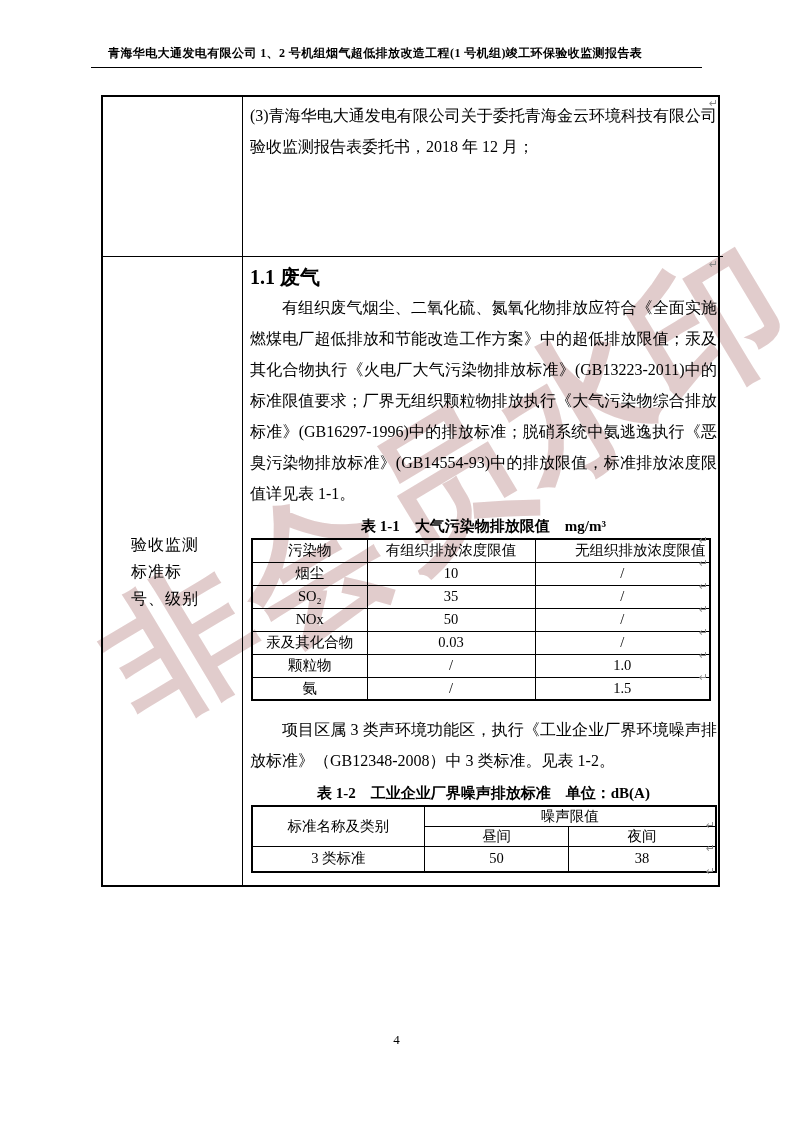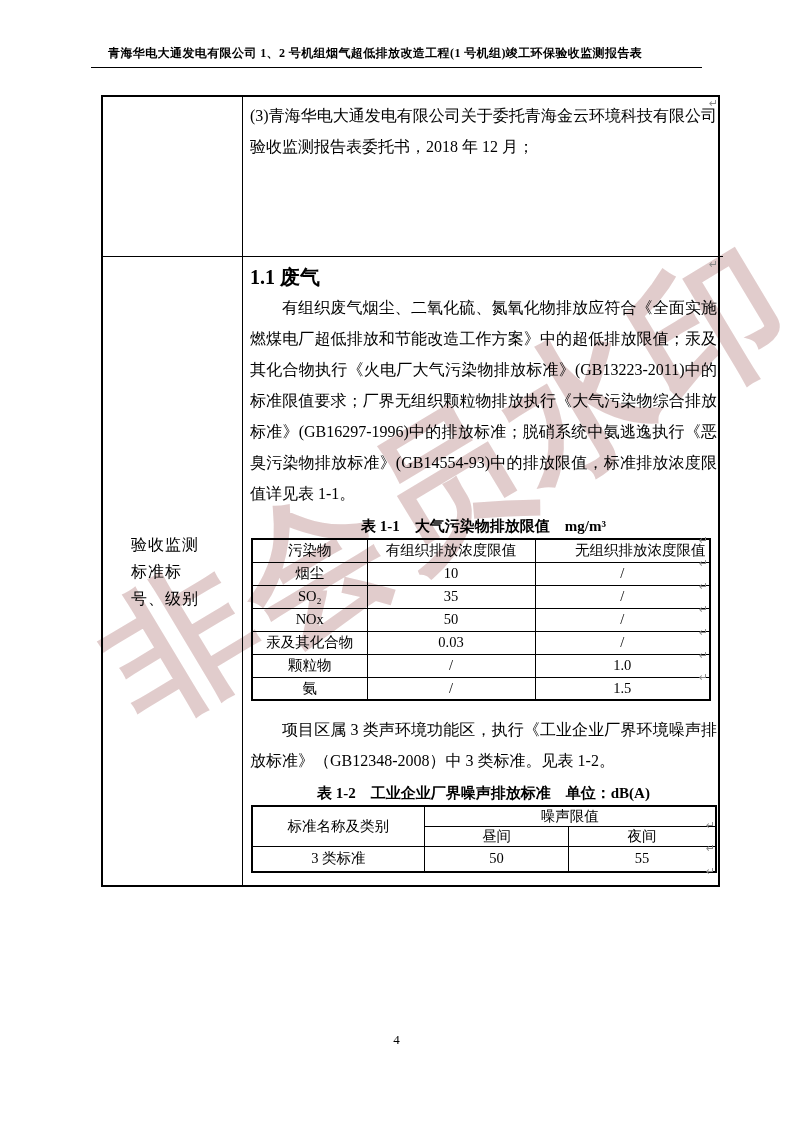--- a/index.html
+++ b/index.html
@@ -159,21 +159,21 @@
             <th class="c0" rowspan="2">标准名称及类别</th>
             <th colspan="2">噪声限值</th>
           </tr>
           <tr class="hrow">
             <th class="c1">昼间</th>
             <th class="c2">夜间</th>
           </tr>
           <tr class="drow">
             <td>3 类标准</td>
             <td>50</td>
-            <td>55</td>
+            <td>38</td>
           </tr>
         </tbody>
       </table>
 
     </div>
   </div>
 
   <span class="pmark" style="left:608px; top:47px;">↵</span>
   <span class="pmark" style="left:709px; top:98px;">↵</span>
   <span class="pmark" style="left:709px; top:259px;">↵</span>

